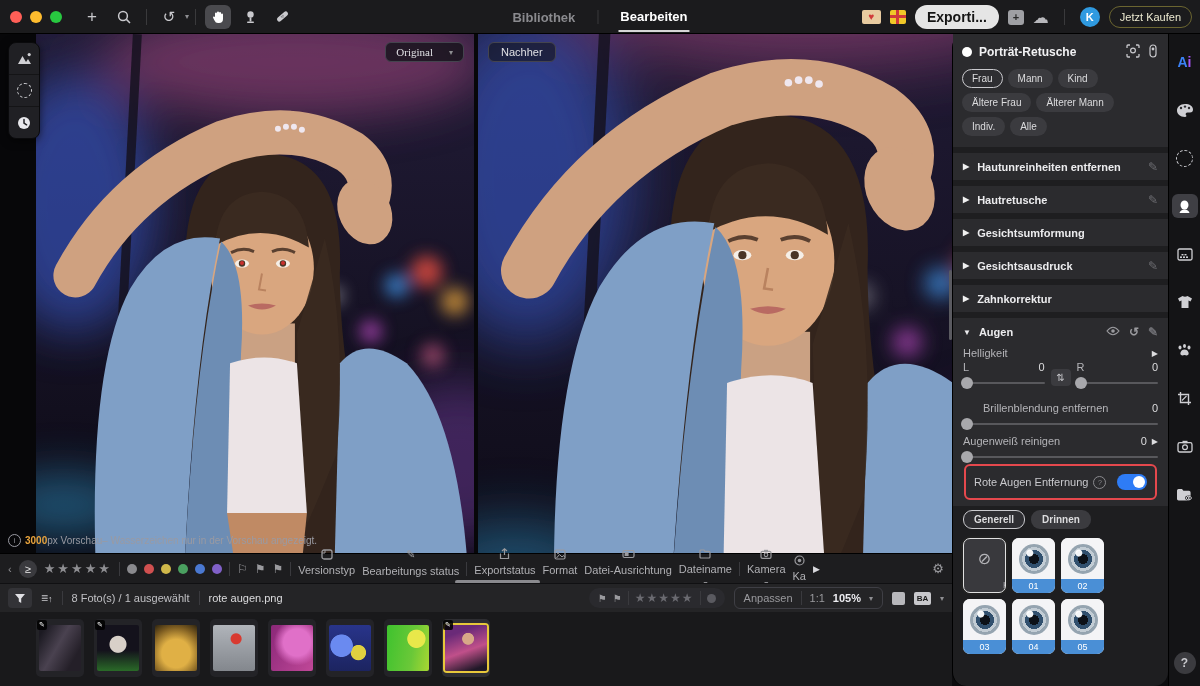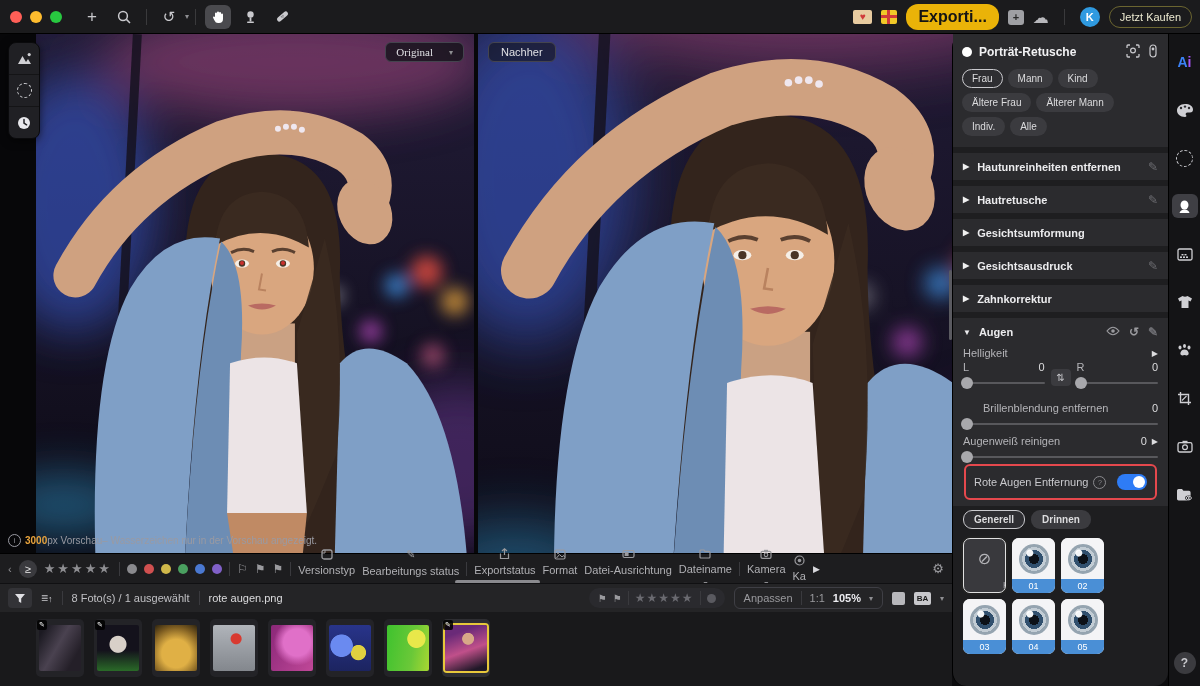--- a/index.html
+++ b/index.html
@@ -18,21 +18,21 @@
   .tdiv{width:1px;height:16px;background:#3a3a3c;margin:0 6px;}
   .tabs{position:absolute;left:50%;transform:translateX(-50%);display:flex;align-items:center;gap:14px;height:34px;}
   .tab{font-size:13px;font-weight:bold;color:#8a8a8e;padding:8px 2px 6px;}
   .tab.active{color:#fff;border-bottom:2px solid #d6d6d6;}
   .tabs .tdiv{height:14px}
   .top-right{position:absolute;right:8px;top:0;height:34px;display:flex;align-items:center;gap:9px;}
   .gift-env{width:19px;height:14px;background:#e8cba0;border-radius:2px;position:relative;display:flex;align-items:center;justify-content:center;color:#d03a3a;font-size:10px;line-height:10px;}
   .gift-box{width:16px;height:14px;background:#f0c828;border-radius:2px;position:relative;overflow:hidden;}
   .gift-box::before{content:"";position:absolute;left:6px;top:0;width:3px;height:14px;background:#d03a3a;}
   .gift-box::after{content:"";position:absolute;left:0;top:5px;width:16px;height:3px;background:#d03a3a;}
-  .export-pill{background:#eab308;color:#141414;font-size:16px;font-weight:bold;border-radius:12px;padding:4px 12px;}
+  .export-pill{background:#e5e5e5;color:#141414;font-size:14px;font-weight:bold;border-radius:12px;padding:4px 12px;}
   .plugin-ico{width:16px;height:15px;background:#9fa0a4;border-radius:3px;color:#2a2a2a;font-size:11px;font-weight:bold;display:flex;align-items:center;justify-content:center;}
   .cloud-ico{color:#b8b8bc;font-size:16px;}
   .avatar{width:20px;height:20px;border-radius:50%;background:#2f9ae0;color:#fff;font-size:11px;font-weight:bold;display:flex;align-items:center;justify-content:center;}
   .buy-pill{border:1px solid #6b6530;color:#ece9d0;font-size:11px;border-radius:12px;padding:4px 10px;}
 
   
   .canvas{position:absolute;left:0;top:34px;width:952px;height:519px;background:#070709;}
   .panel{position:absolute;top:0;height:519px;overflow:hidden;background:#0a0a10;}
   .panel.original{left:36px;width:438px;}
   .panel.after{left:478px;width:562px;}
@@ -251,20 +251,25 @@
       <svg width="15" height="15" viewBox="0 0 15 15">
           <rect x="1" y="5.2" width="13" height="4.6" rx="2.3" fill="#c9c9cd" transform="rotate(-40 7.5 7.5)"></rect>
           <g fill="#7a7a7e" transform="rotate(-40 7.5 7.5)">
             <circle cx="6.5" cy="7" r="0.7"></circle>
             <circle cx="8.5" cy="7" r="0.7"></circle>
             <circle cx="7.5" cy="8.2" r="0.7"></circle>
           </g>
         </svg>
     </span>
 
+    <div class="tabs">
+      <span class="tab">Bibliothek</span>
+      <span class="tdiv"></span>
+      <span class="tab active">Bearbeiten</span>
+    </div>
 
     <div class="top-right">
       <span class="gift-env ico">♥</span>
       <span class="gift-box"></span>
       <span class="export-pill">Exporti...</span>
       <span class="plugin-ico">+</span>
       <span class="cloud-ico ico">☁</span>
       <span class="tdiv"></span>
       <span class="avatar">K</span>
       <span class="buy-pill">Jetzt Kaufen</span>

